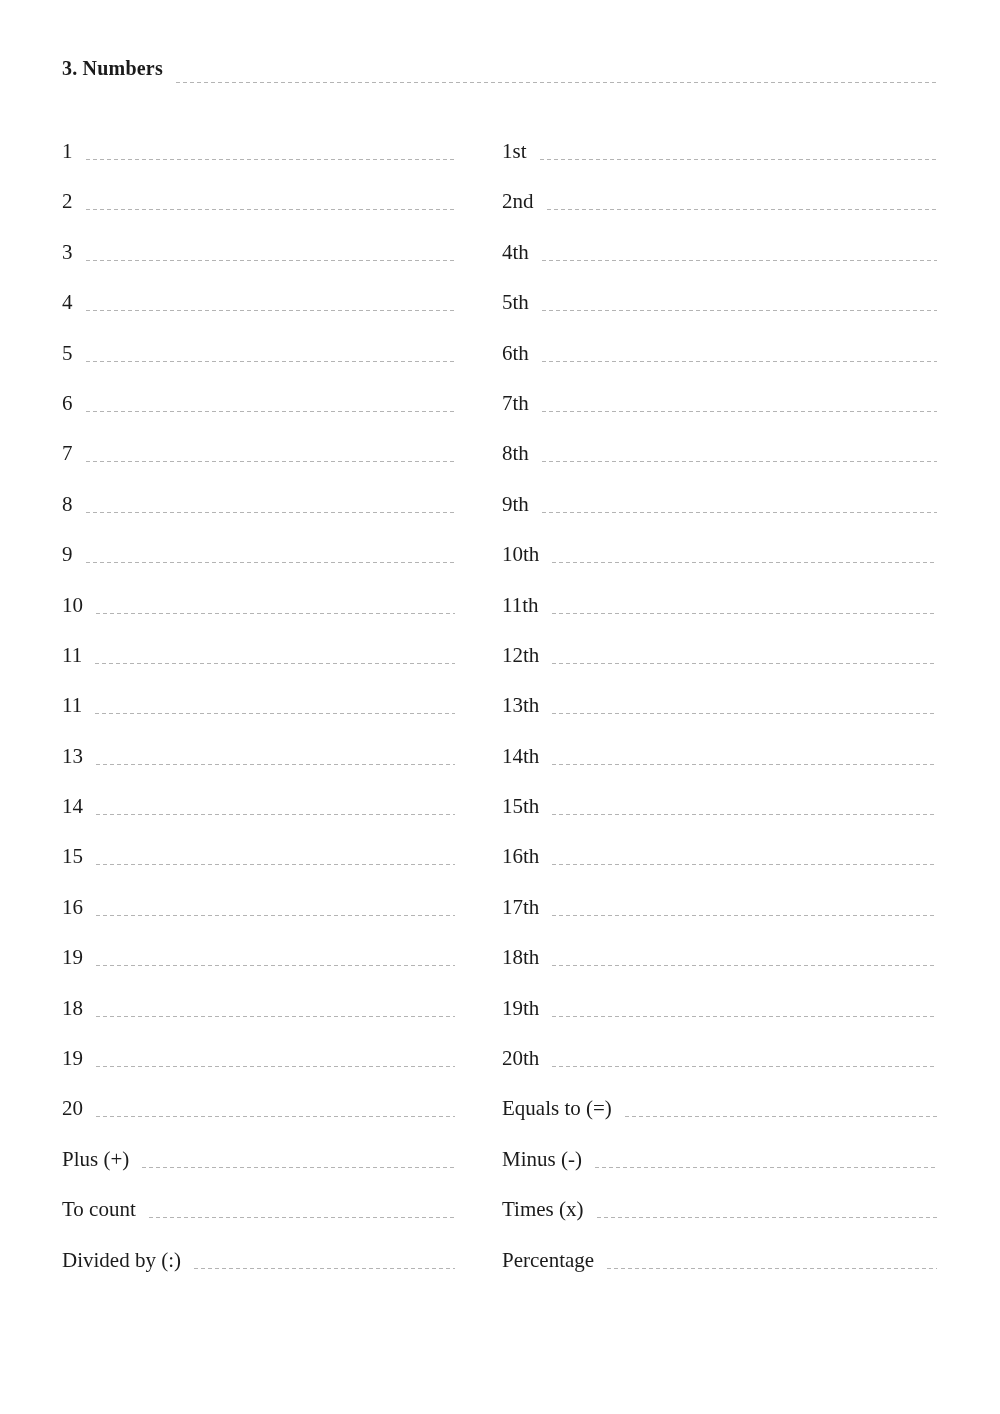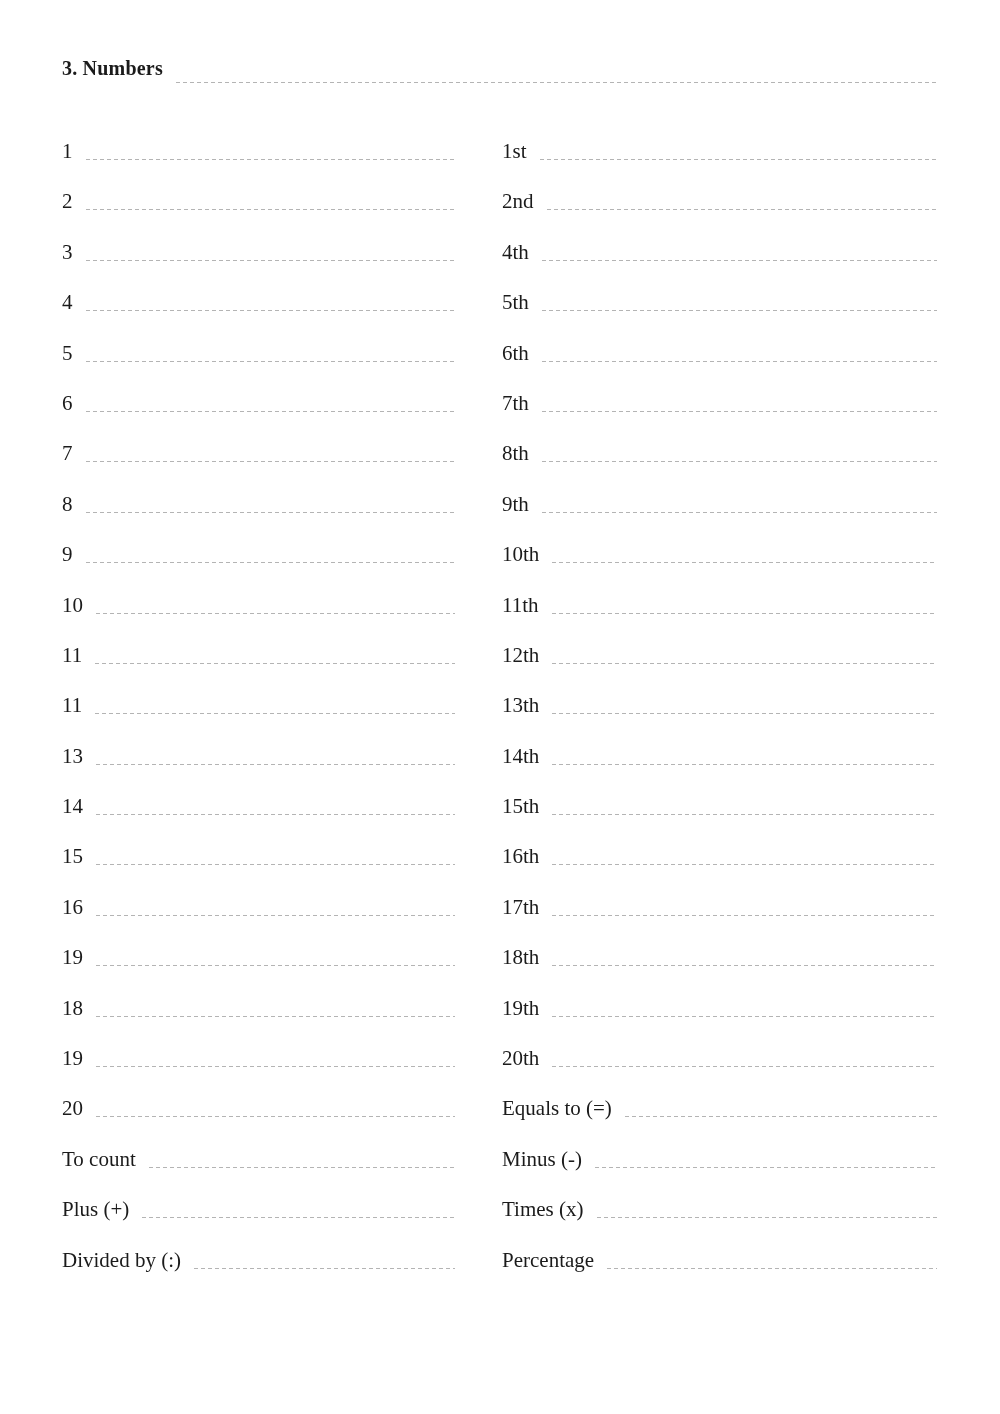--- a/index.html
+++ b/index.html
@@ -148,25 +148,25 @@
         </div>
         <div class="row">
           <span class="label">19</span>
           <div class="line row-line"></div>
         </div>
         <div class="row">
           <span class="label">20</span>
           <div class="line row-line"></div>
         </div>
         <div class="row">
+          <span class="label">Plus (+)</span>
+          <div class="line row-line"></div>
+        </div>
+        <div class="row">
           <span class="label">To count</span>
-          <div class="line row-line"></div>
-        </div>
-        <div class="row">
-          <span class="label">Plus (+)</span>
           <div class="line row-line"></div>
         </div>
         <div class="row">
           <span class="label">Divided by (:)</span>
           <div class="line row-line"></div>
         </div>
       </section>
     <section class="column" id="col-right">
         <div class="row">
           <span class="label">1st</span>

